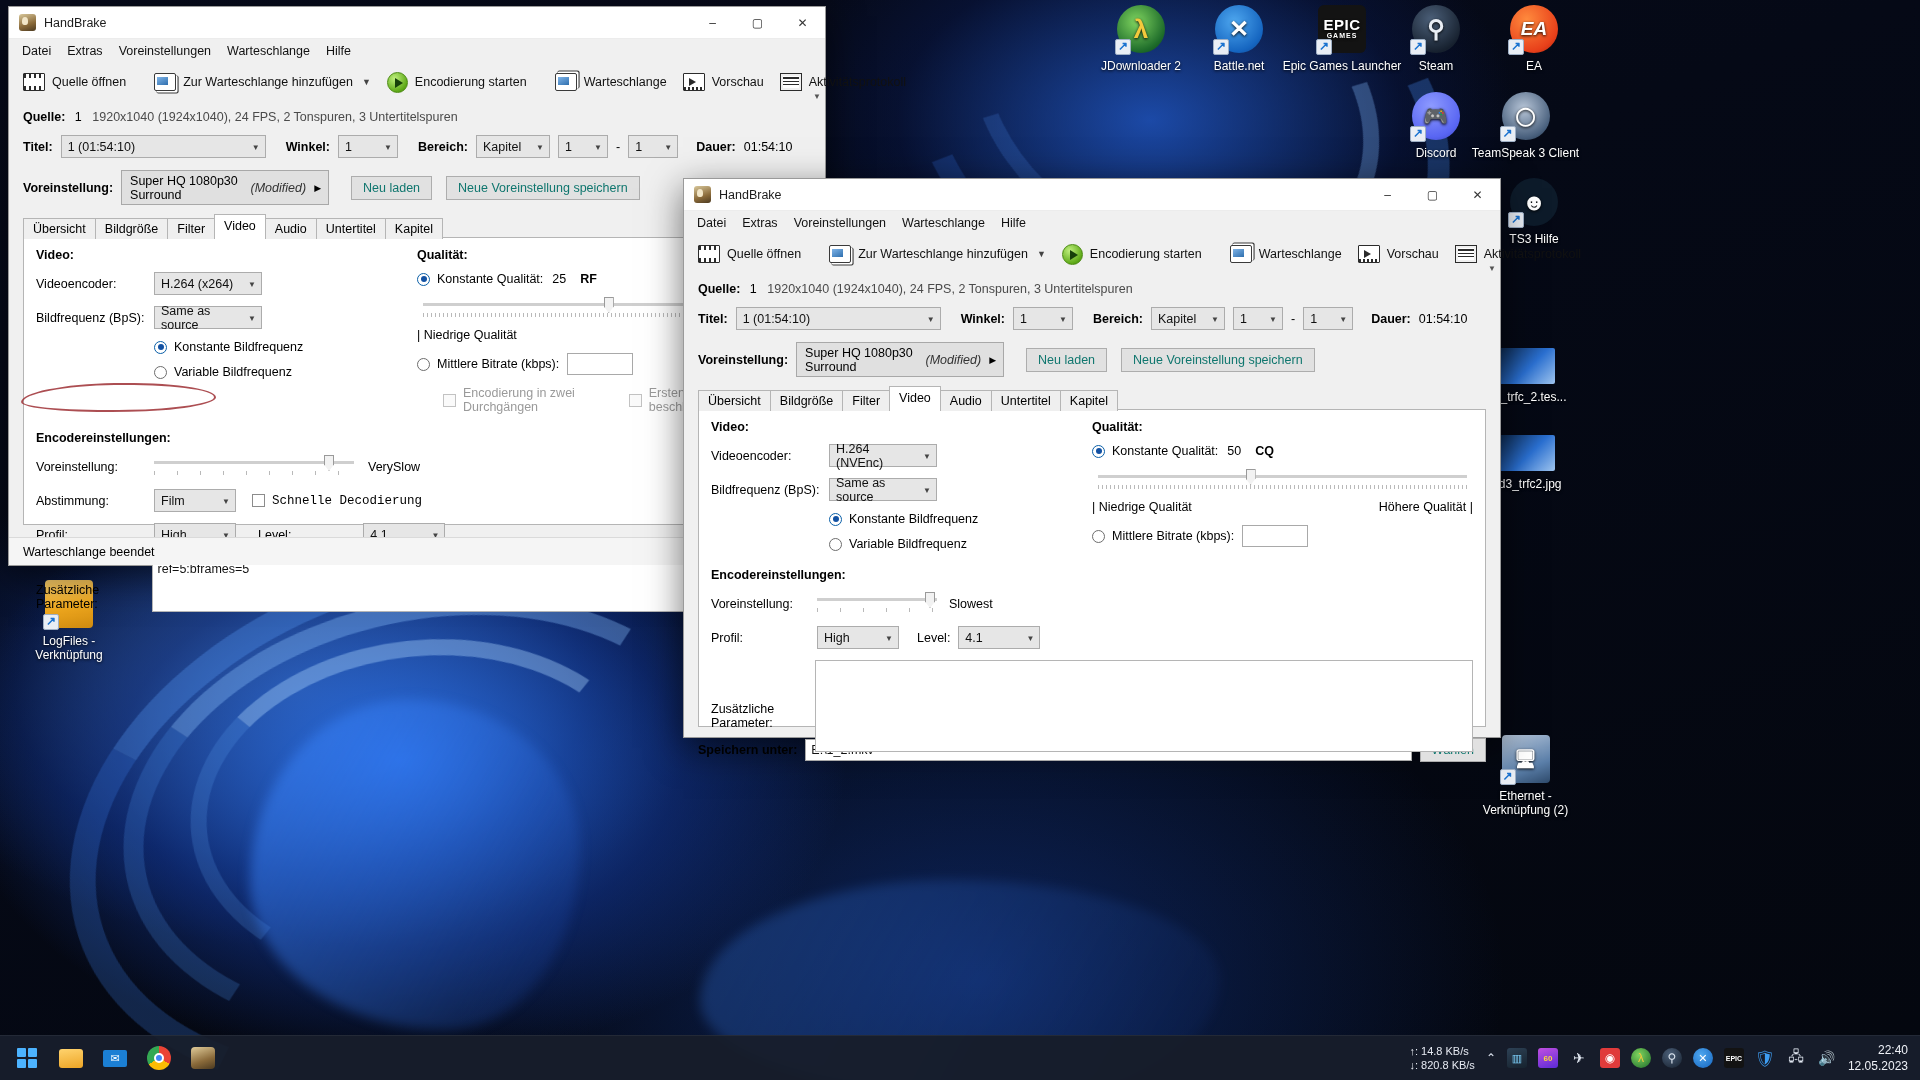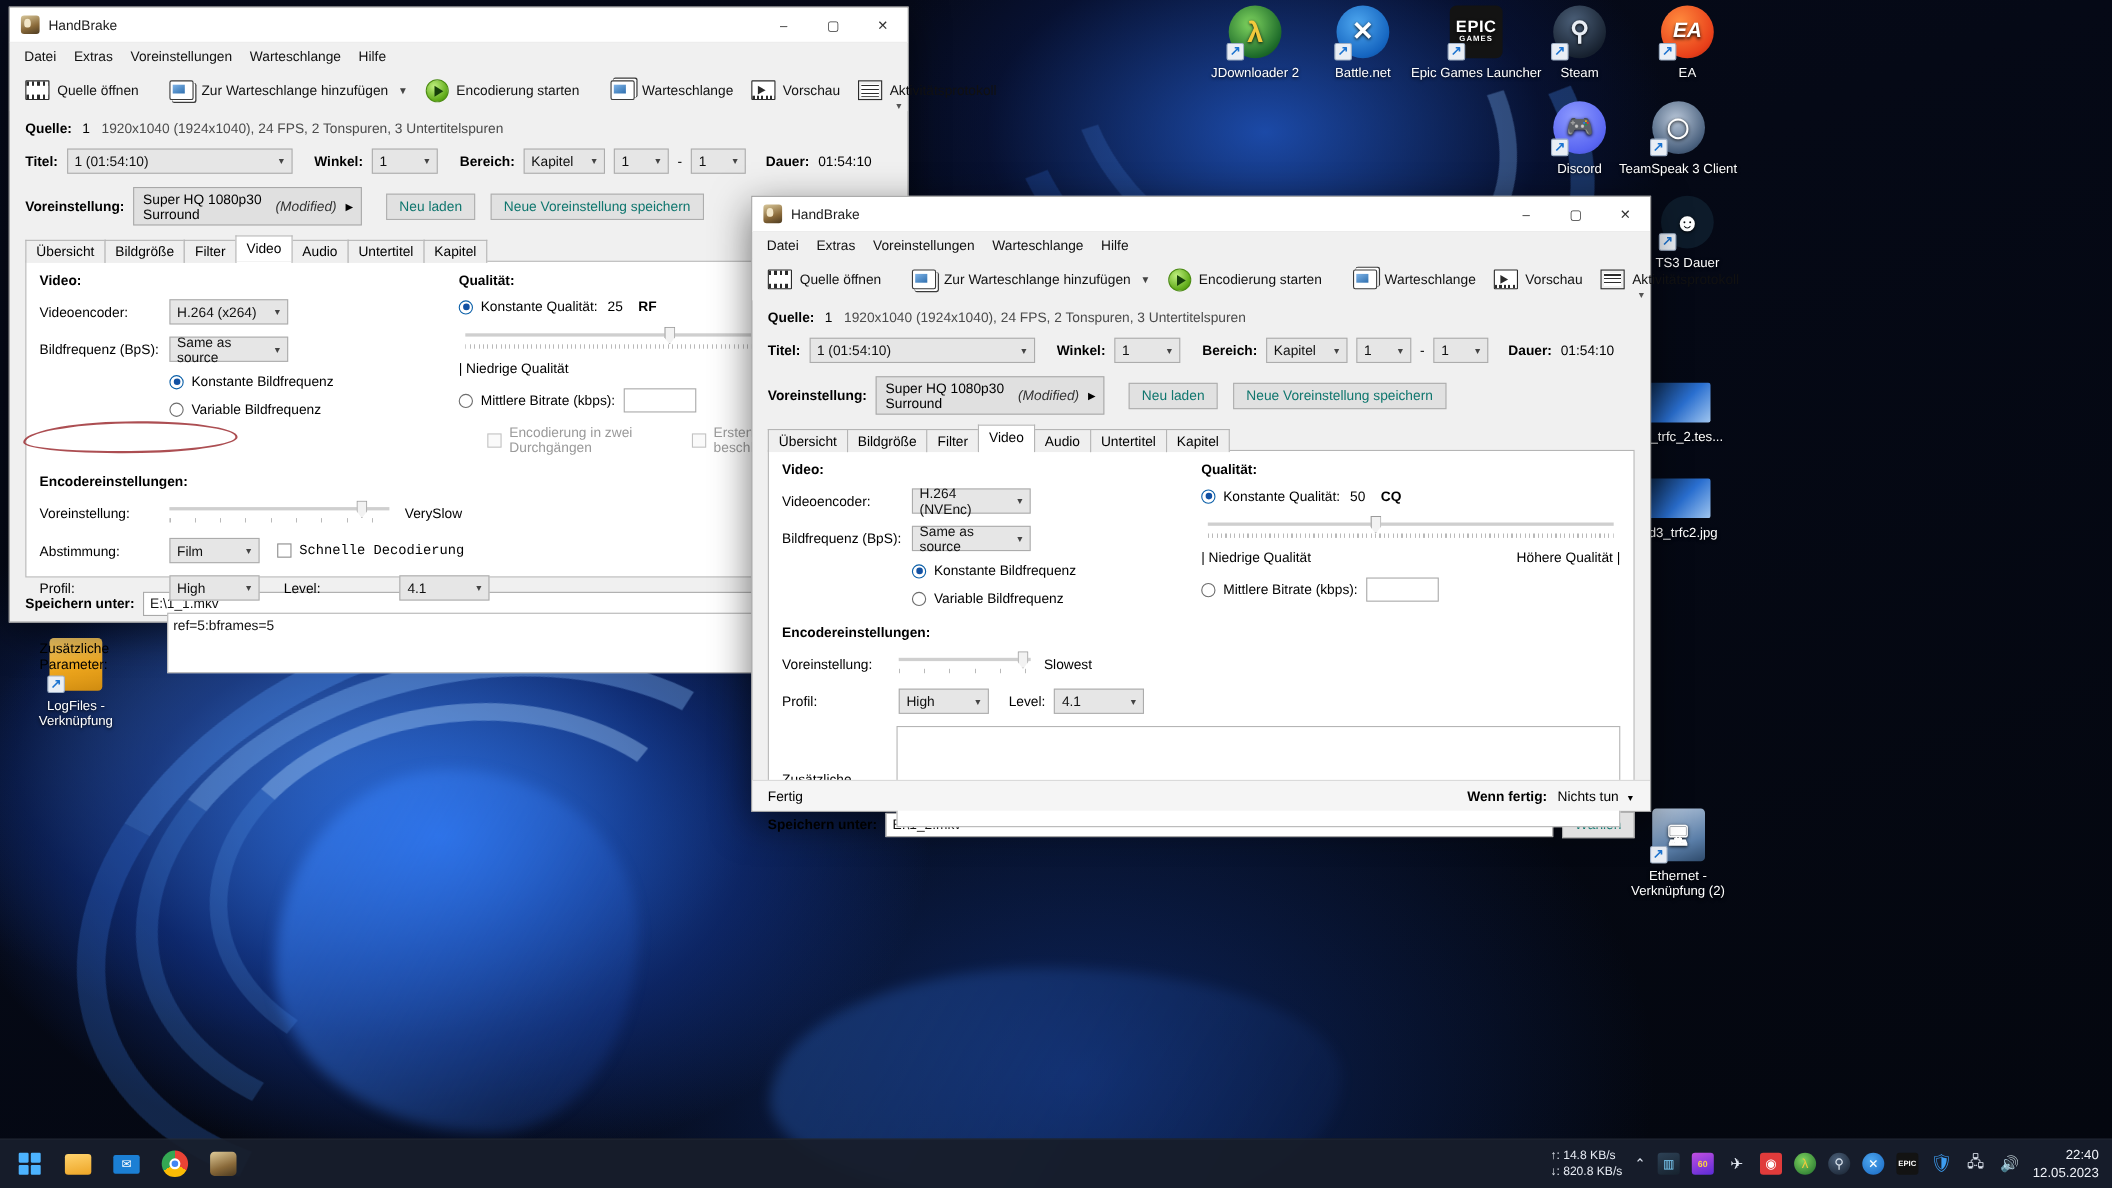--- a/index.html
+++ b/index.html
@@ -392,21 +392,21 @@
       <span class="shortcut">↗</span>
     </div>
     <span class="label">TeamSpeak 3 Client</span>
   </div>
 
   <div class="dicon" style="left:1478px; top:178px;">
     <div class="glyph round" style="background:#0d1b2a;">
       <span style="font-size:23px;line-height:1;color:#fff;">☻</span>
       <span class="shortcut">↗</span>
     </div>
-    <span class="label">TS3 Dauer</span>
+    <span class="label">TS3 Hilfe</span>
   </div>
 
   <div class="dicon" style="left:13px; top:580px;">
     <div class="glyph" style="background:linear-gradient(170deg,#ffd470,#f0a81e 55%,#cf8b10);border-radius:4px;">
       <span class="shortcut">↗</span>
     </div>
     <span class="label">LogFiles - Verknüpfung</span>
   </div>
 
   <div class="dicon" style="left:1463px; top:348px; width:125px;">
@@ -637,20 +637,23 @@
           <textarea class="bigtext" style="width: 660px; height: 55px;">ref=5:bframes=5</textarea>
         </div>
       </div>
 
       <div class="row" style="margin-top:12px;">
         <span class="lbl b">Speichern unter:</span>
         <input class="txtinput" style="flex: 1 1 auto;" value="E:\1_1.mkv">
       </div>
     </div>
 
+    <div class="statusbar" style="position:absolute;left:0;right:0;bottom:0;">
+      <span>Warteschlange beendet</span>
+    </div>
 
     <div class="marker" style="left:12px; top:376px; width:195px; height:29px; transform:rotate(-1deg);"></div>
   </div>
 
   <div class="hbwin" id="winright" style="left:683px; top:178px; width:818px; height:560px;">
 
     <div class="titlebar">
       <div class="ticon"></div>
       <div class="ttext">HandBrake</div>
       <div class="wbtns">
@@ -844,28 +847,20 @@
         </div>
       </div>
 
       <div class="row" style="margin-top:10px;">
         <span class="lbl b">Speichern unter:</span>
         <input class="txtinput" style="flex: 1 1 auto;" value="E:\1_2.mkv">
         <button class="btn">Wählen</button>
       </div>
     </div>
 
-    <div class="statusbar" style="position:absolute;left:0;right:0;bottom:0;justify-content:space-between;">
-      <span>Fertig</span>
-      <span>
-        <b>Wenn fertig:</b>
-        <span style="margin-left:6px;">Nichts tun</span>
-        <span style="font-size:8px;margin-left:3px;">▼</span>
-      </span>
-    </div>
   </div>
 
   <div id="taskbar">
     <div class="tb-center">
       <div class="tbicon">
         <span style="display:grid;grid-template-columns:9px 9px;grid-template-rows:9px 9px;gap:2.5px;">
           <span style="background:#4cb3ff;border-radius:1px;"></span>
             <span style="background:#4cb3ff;border-radius:1px;"></span>
           <span style="background:#4cb3ff;border-radius:1px;"></span>
             <span style="background:#4cb3ff;border-radius:1px;"></span>

